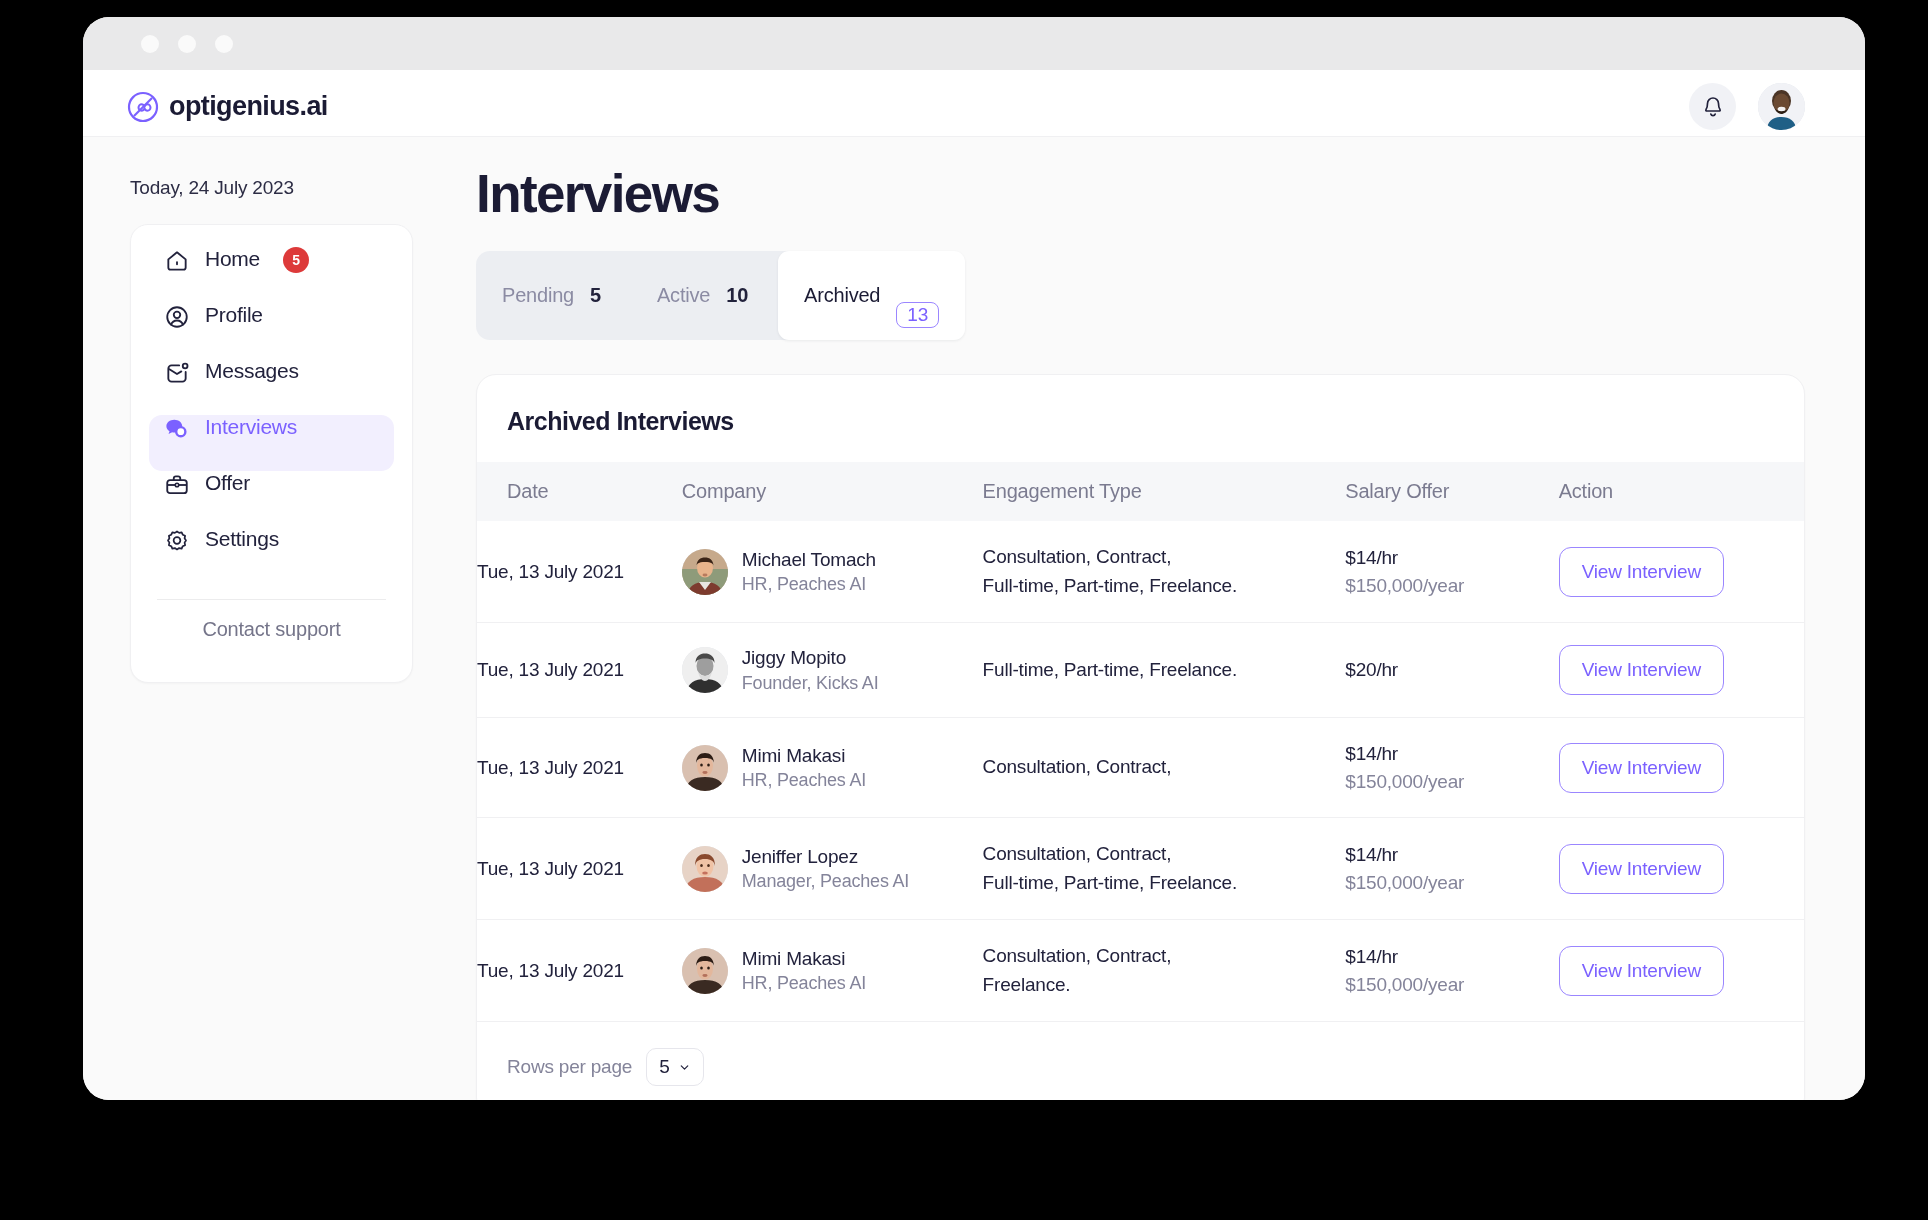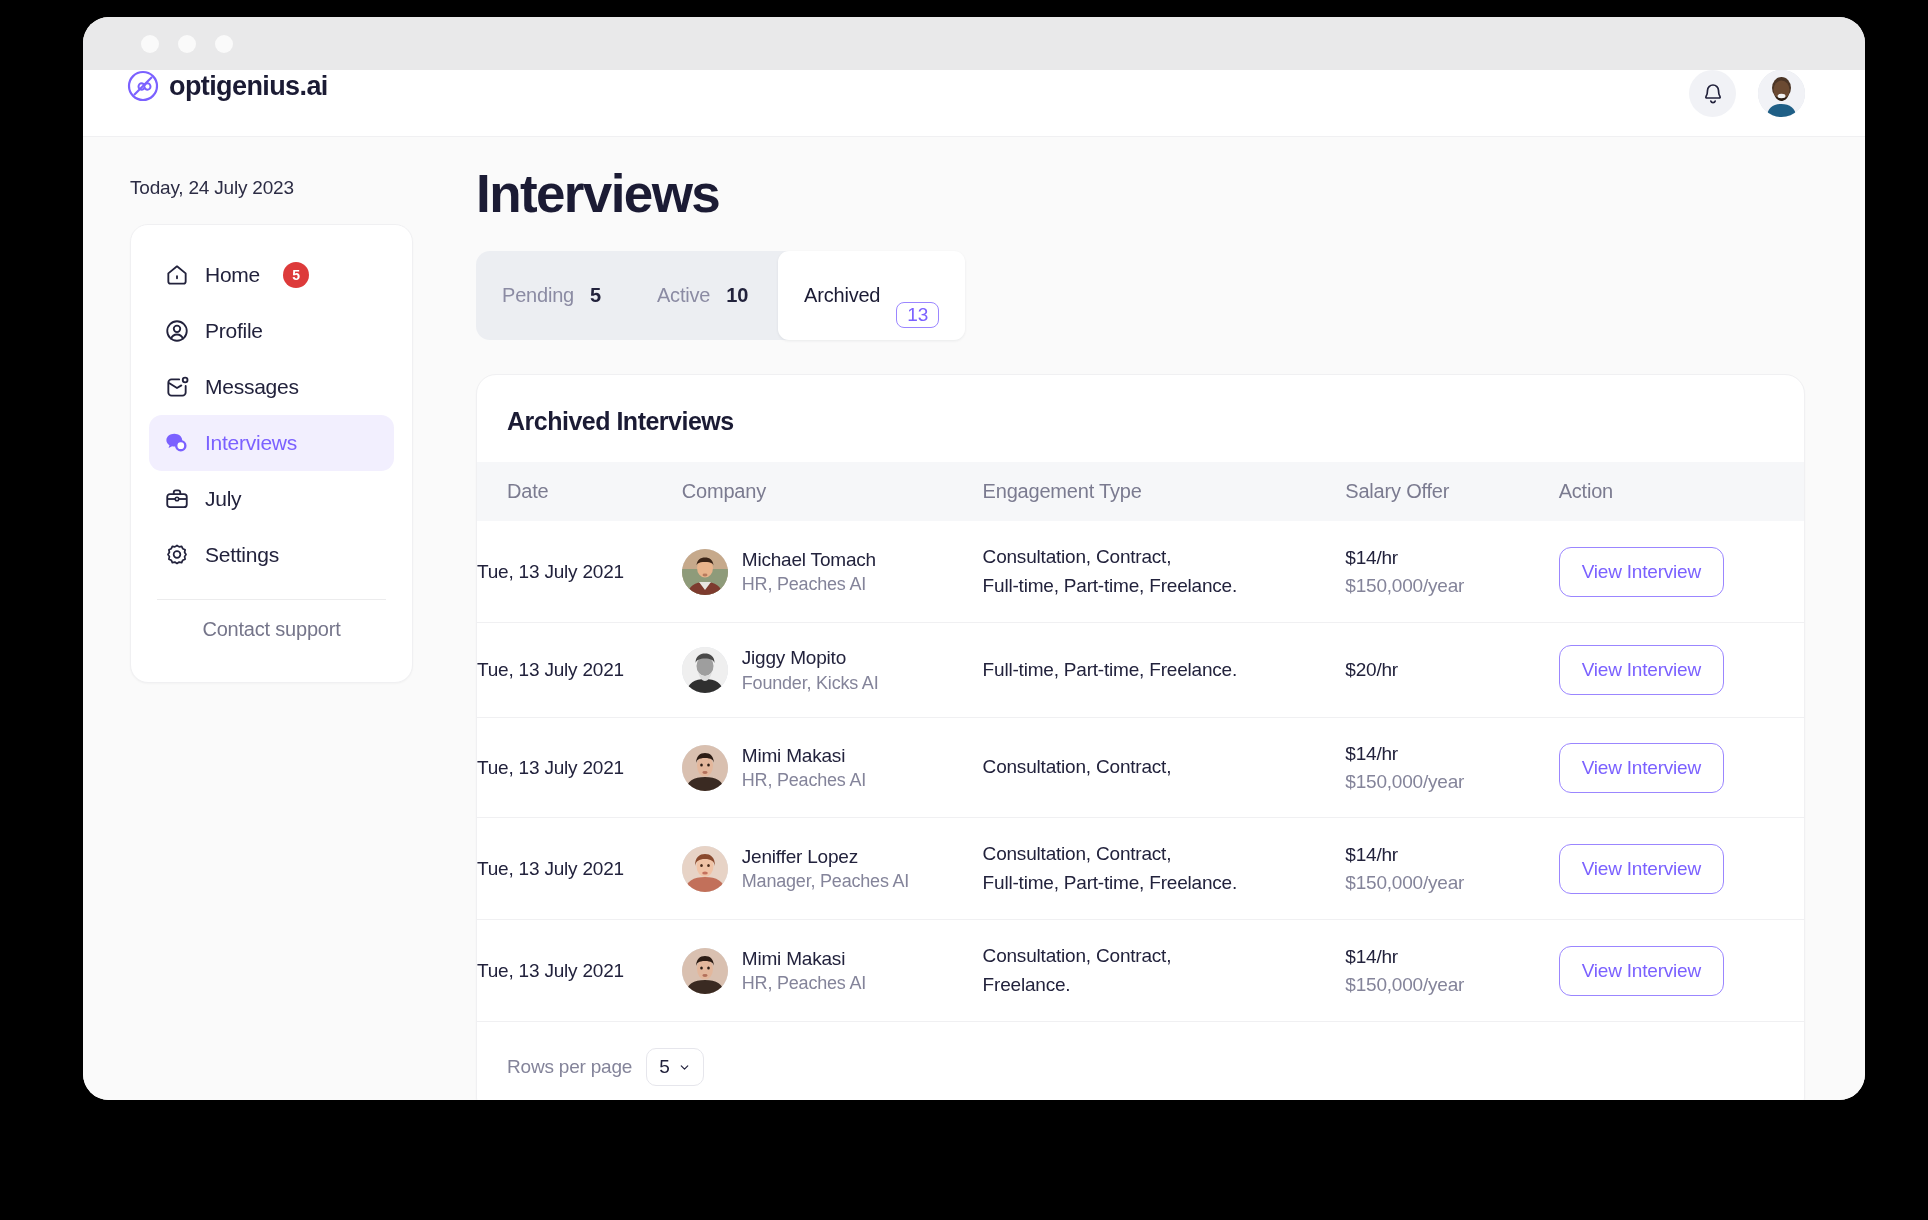--- a/index.html
+++ b/index.html
@@ -45,22 +45,22 @@
     height: 18px;
     border-radius: 50%;
     background: #fafafa;
   }
 
   
   .appbar {
     height: 67px;
     background: #ffffff;
     display: flex;
-    align-items: flex-start;
-    padding: 0 60px 0 44px;
+    align-items: center;
+    padding: 7px 60px 0 44px;
     border-bottom: 1px solid #f0f0f2;
   }
   .brand {
     display: flex;
     align-items: center;
     gap: 10px;
   }
   .brand-mark { width: 32px; height: 32px; display: block; }
   .brand-text {
     font-size: 27px;
@@ -112,21 +112,21 @@
   .nav-card {
     width: 283px;
     background: #ffffff;
     border-radius: 18px;
     border: 1px solid #f0f0f2;
     padding: 22px 18px 24px 18px;
     box-shadow: 0 1px 2px rgba(16,24,40,0.03);
   }
   .nav-item {
     display: flex;
-    align-items: center;
+    align-items: flex-start;
     gap: 15px;
     height: 56px;
     padding: 0 14px;
     border-radius: 13px;
     cursor: pointer;
     color: #22223c;
     font-size: 21px;
     letter-spacing: -0.25px;
   }
   .nav-item .ico { width: 27px; height: 27px; flex: 0 0 27px; display: flex; align-items:center; justify-content:center;}
@@ -426,21 +426,21 @@
 
           <div class="nav-item">
             <span class="ico">
               <svg width="26" height="26" viewBox="0 0 24 24" fill="none">
                 <rect x="3" y="7.5" width="18" height="12" rx="2.5" stroke="#22223c" stroke-width="1.7"></rect>
                 <path d="M9 7.5V6a2 2 0 0 1 2-2h2a2 2 0 0 1 2 2v1.5" stroke="#22223c" stroke-width="1.7" stroke-linecap="round"></path>
                 <path d="M3 12h18" stroke="#22223c" stroke-width="1.7"></path>
                 <circle cx="12" cy="12" r="1.6" fill="#fff" stroke="#22223c" stroke-width="1.5"></circle>
               </svg>
             </span>
-            <span>July</span>
+            <span>Offer</span>
           </div>
 
           <div class="nav-item">
             <span class="ico">
               <svg width="26" height="26" viewBox="0 0 24 24" fill="none">
                 <path d="M12 3.2l2 1.3 2.3-.5 1 2.2 2.2 1-.5 2.3 1.3 2-1.3 2 .5 2.3-2.2 1-1 2.2-2.3-.5-2 1.3-2-1.3-2.3.5-1-2.2-2.2-1 .5-2.3-1.3-2 1.3-2-.5-2.3 2.2-1 1-2.2 2.3.5z" stroke="#22223c" stroke-width="1.6" stroke-linejoin="round"></path>
                 <circle cx="12" cy="11.5" r="3.1" stroke="#22223c" stroke-width="1.6"></circle>
               </svg>
             </span>
             <span>Settings</span>

